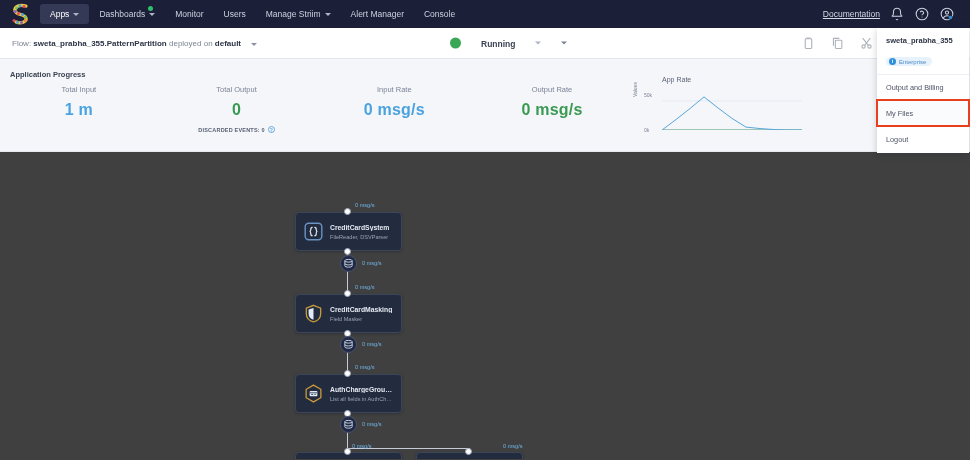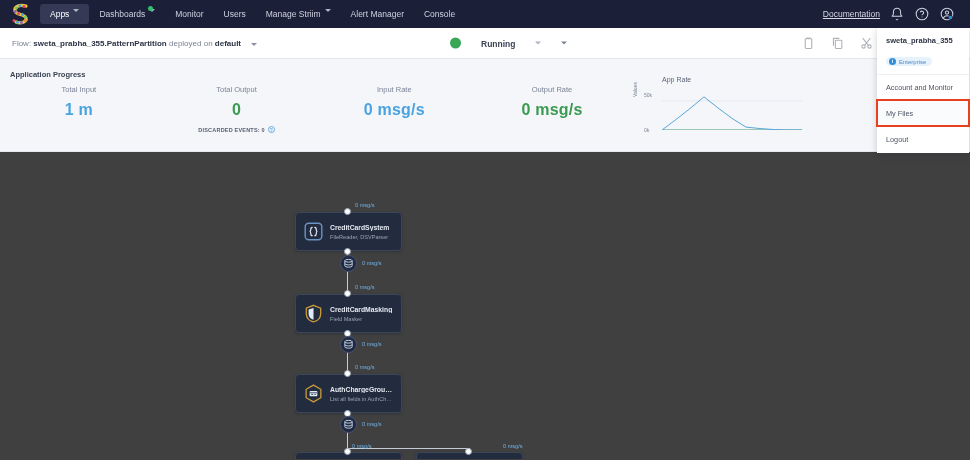--- a/index.html
+++ b/index.html
@@ -18,21 +18,21 @@
     background: #1b1f38;
     display: flex; align-items: center;
     padding: 0 8px;
     z-index: 30;
   }
   .logo { width: 26px; height: 24px; position: relative; margin-right: 6px; flex: none; }
   .logo svg { display: block; }
   .nav-item {
     color: #cdd2e0; font-size: 8.5px;
     padding: 5px 10px; white-space: nowrap;
-    display: flex; gap: 4px;
+    display: flex; align-items: center; gap: 4px;
     border-radius: 3px; position: relative;
   }
   .nav-item.active { background: #343a55; color: #fff; }
   .caret {
     width: 0; height: 0; display: inline-block;
     border-left: 3px solid transparent;
     border-right: 3px solid transparent;
     border-top: 3.5px solid #aeb4c7;
   }
   .badge-dot {
@@ -478,18 +478,18 @@
   </div>
 
   <div class="user-menu">
     <div class="um-header">
       <div class="um-name">sweta_prabha_355</div>
       <div class="um-badge">
         <span class="um-badge-dot">i</span>
         <span class="um-badge-text">Enterprise</span>
       </div>
     </div>
-    <div class="um-item">Account and Monitor</div>
+    <div class="um-item">Output and Billing</div>
     <div class="um-item highlight">My Files</div>
     <div class="um-item">Logout</div>
   </div>
 
 </div>
 
 </body></html>

